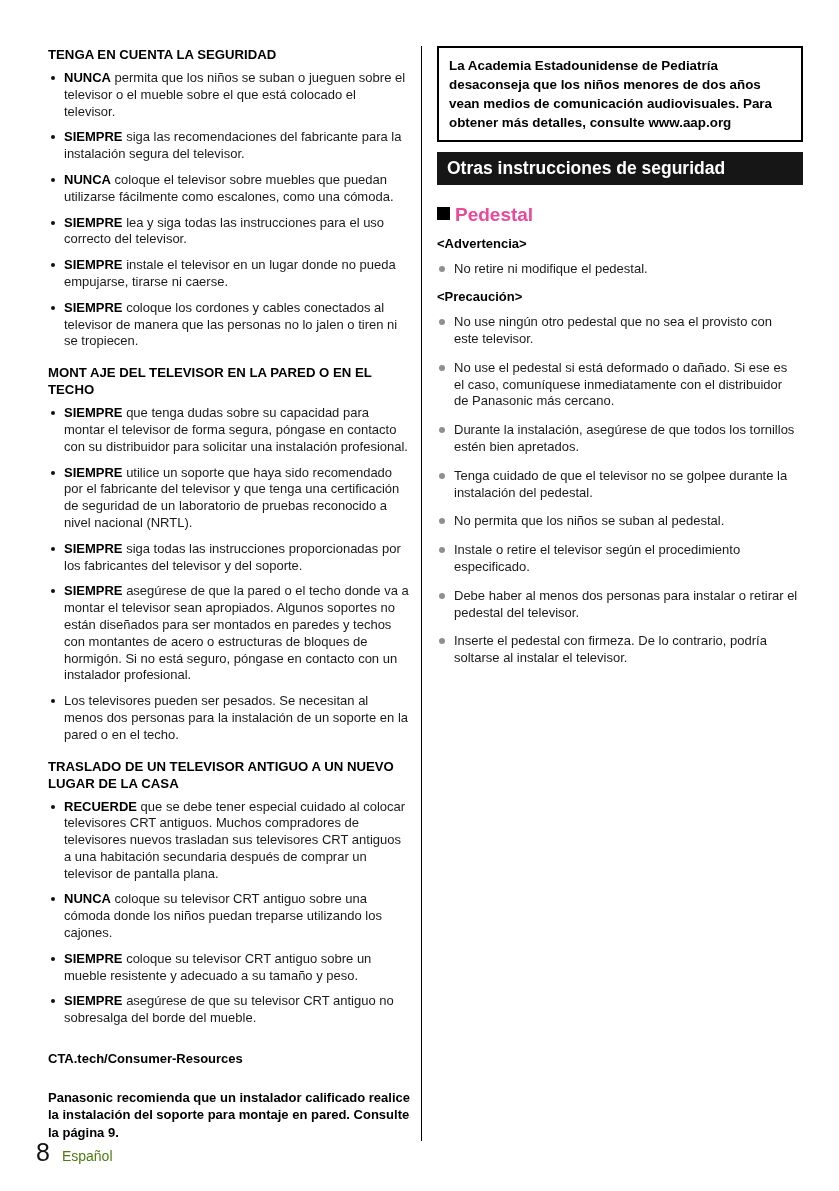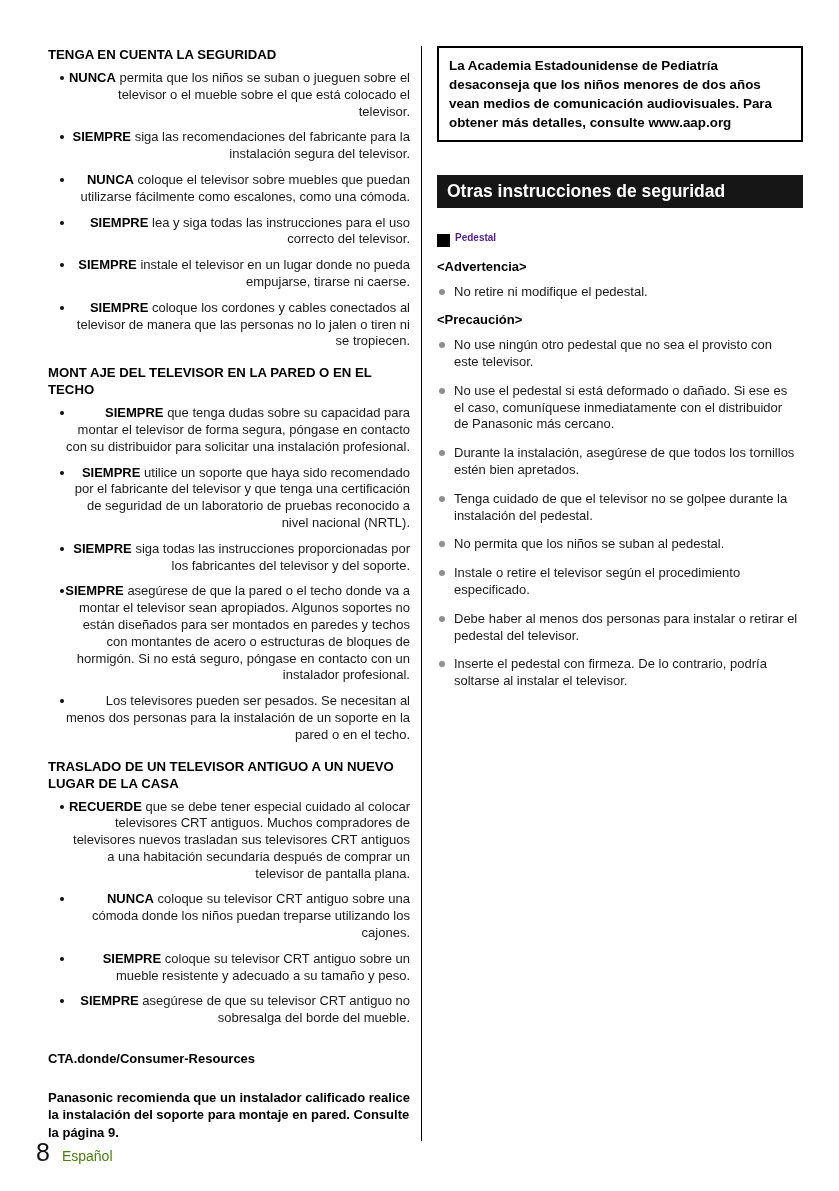--- a/index.html
+++ b/index.html
@@ -33,21 +33,21 @@
 
   h3.sec-heading {
     font-size: 13.2px;
     line-height: 17px;
     font-weight: bold;
     color: #000;
     margin: 14px 0 7px 0;
   }
   h3.sec-heading.first { margin-top: 0; }
 
-  .li { display: flex; margin: 0 0 9px 0; text-align: right; }
+  .li { display: flex; margin: 0 0 9px 0; }
   .li .bullet { flex: none; width: 16px; padding-left: 3px; }
   .li .bullet::before {
     content: "";
     display: inline-block;
     width: 4px; height: 4px;
     border-radius: 50%;
     background: #111;
     margin-bottom: 2px;
   }
   .li .li-text { flex: 1; }
@@ -67,35 +67,35 @@
 
   .aap-box {
     border: 2px solid #000;
     padding: 8px 10px;
     font-weight: bold;
     color: #000;
     font-size: 13.4px;
     line-height: 19px;
   }
   .banner {
-    margin-top: 33px;
+    margin-top: 10px;
     background: #161616;
     color: #ffffff;
     font-weight: bold;
     font-size: 17.5px;
     line-height: 20px;
     padding: 6px 10px 7px 10px;
   }
   .pedestal-h {
     display: flex;
-    align-items: flex-end;
+    align-items: flex-start;
     margin: 22px 0 10px 0;
-    font-size: 10px;
-    font-weight: bold;
-    color: #4c1d95;
+    font-size: 19px;
+    font-weight: bold;
+    color: #ec4899;
   }
   .pedestal-h .sq {
     flex: none;
     width: 13px; height: 13px;
     background: #000;
     margin-right: 5px;
   }
   .sublabel {
     font-weight: bold;
     color: #000;
@@ -202,21 +202,21 @@
       </div>
       <div class="li">
         <span class="bullet"></span>
         <span class="li-text"><b>SIEMPRE</b><span> coloque su televisor CRT antiguo sobre un mueble resistente y adecuado a su tamaño y peso.</span></span>
       </div>
       <div class="li">
         <span class="bullet"></span>
         <span class="li-text"><b>SIEMPRE</b><span> asegúrese de que su televisor CRT antiguo no sobresalga del borde del mueble.</span></span>
       </div>
 
-      <div class="cta-line">CTA.donde/Consumer-Resources</div>
+      <div class="cta-line">CTA.tech/Consumer-Resources</div>
 
       <p class="installer-note">Panasonic recomienda que un instalador calificado realice la instalación del soporte para montaje en pared. Consulte la página 9.</p>
     </div>
 
     <div class="divider"></div>
 
     <div class="col-right">
 
       <div class="aap-box">La Academia Estadounidense de Pediatría desaconseja que los niños menores de dos años vean medios de comunicación audiovisuales. Para obtener más detalles, consulte www.aap.org</div>
 

